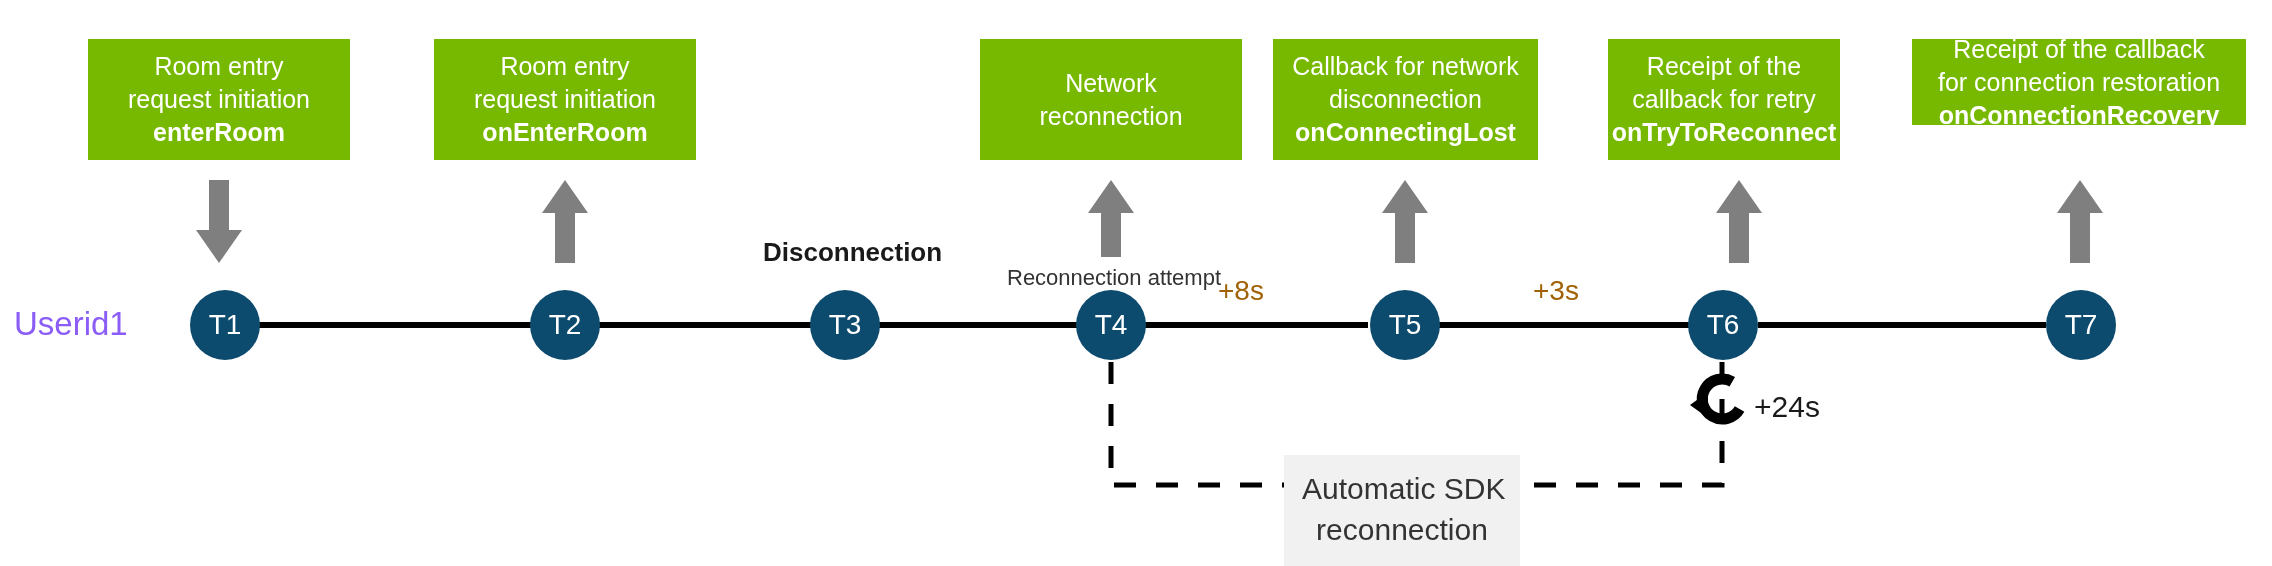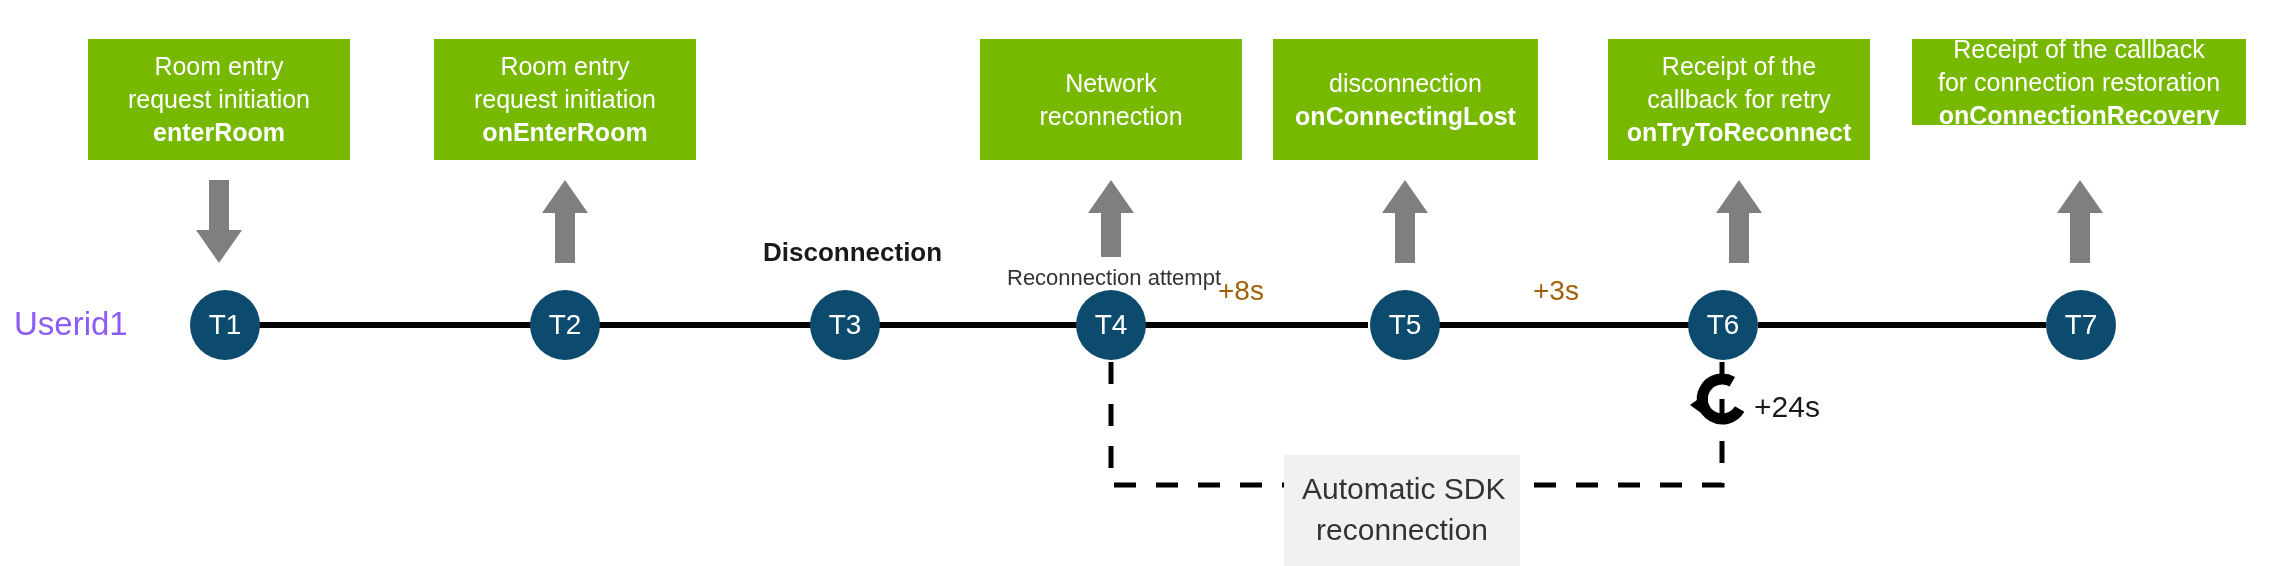--- a/index.html
+++ b/index.html
@@ -125,25 +125,26 @@
     <span class="line">request initiation</span>
     <span class="api">onEnterRoom</span>
   </div>
 
   <div class="event-box" style="left:980px; top:39px; width:262px; height:121px;">
     <span class="line">Network</span>
     <span class="line">reconnection</span>
   </div>
 
   <div class="event-box" style="left:1273px; top:39px; width:265px; height:121px;">
+    <span class="line">Callback for network</span>
     <span class="line">disconnection</span>
     <span class="api">onConnectingLost</span>
   </div>
 
-  <div class="event-box" style="left:1608px; top:39px; width:262px; height:121px;">
+  <div class="event-box" style="left:1608px; top:39px; width:232px; height:121px;">
     <span class="line">Receipt of the</span>
     <span class="line">callback for retry</span>
     <span class="api">onTryToReconnect</span>
   </div>
 
   <div class="event-box" style="left:1912px; top:39px; width:334px; height:86px;">
     <span class="line">Receipt of the callback</span>
     <span class="line">for connection restoration</span>
     <span class="api">onConnectionRecovery</span>
   </div>

